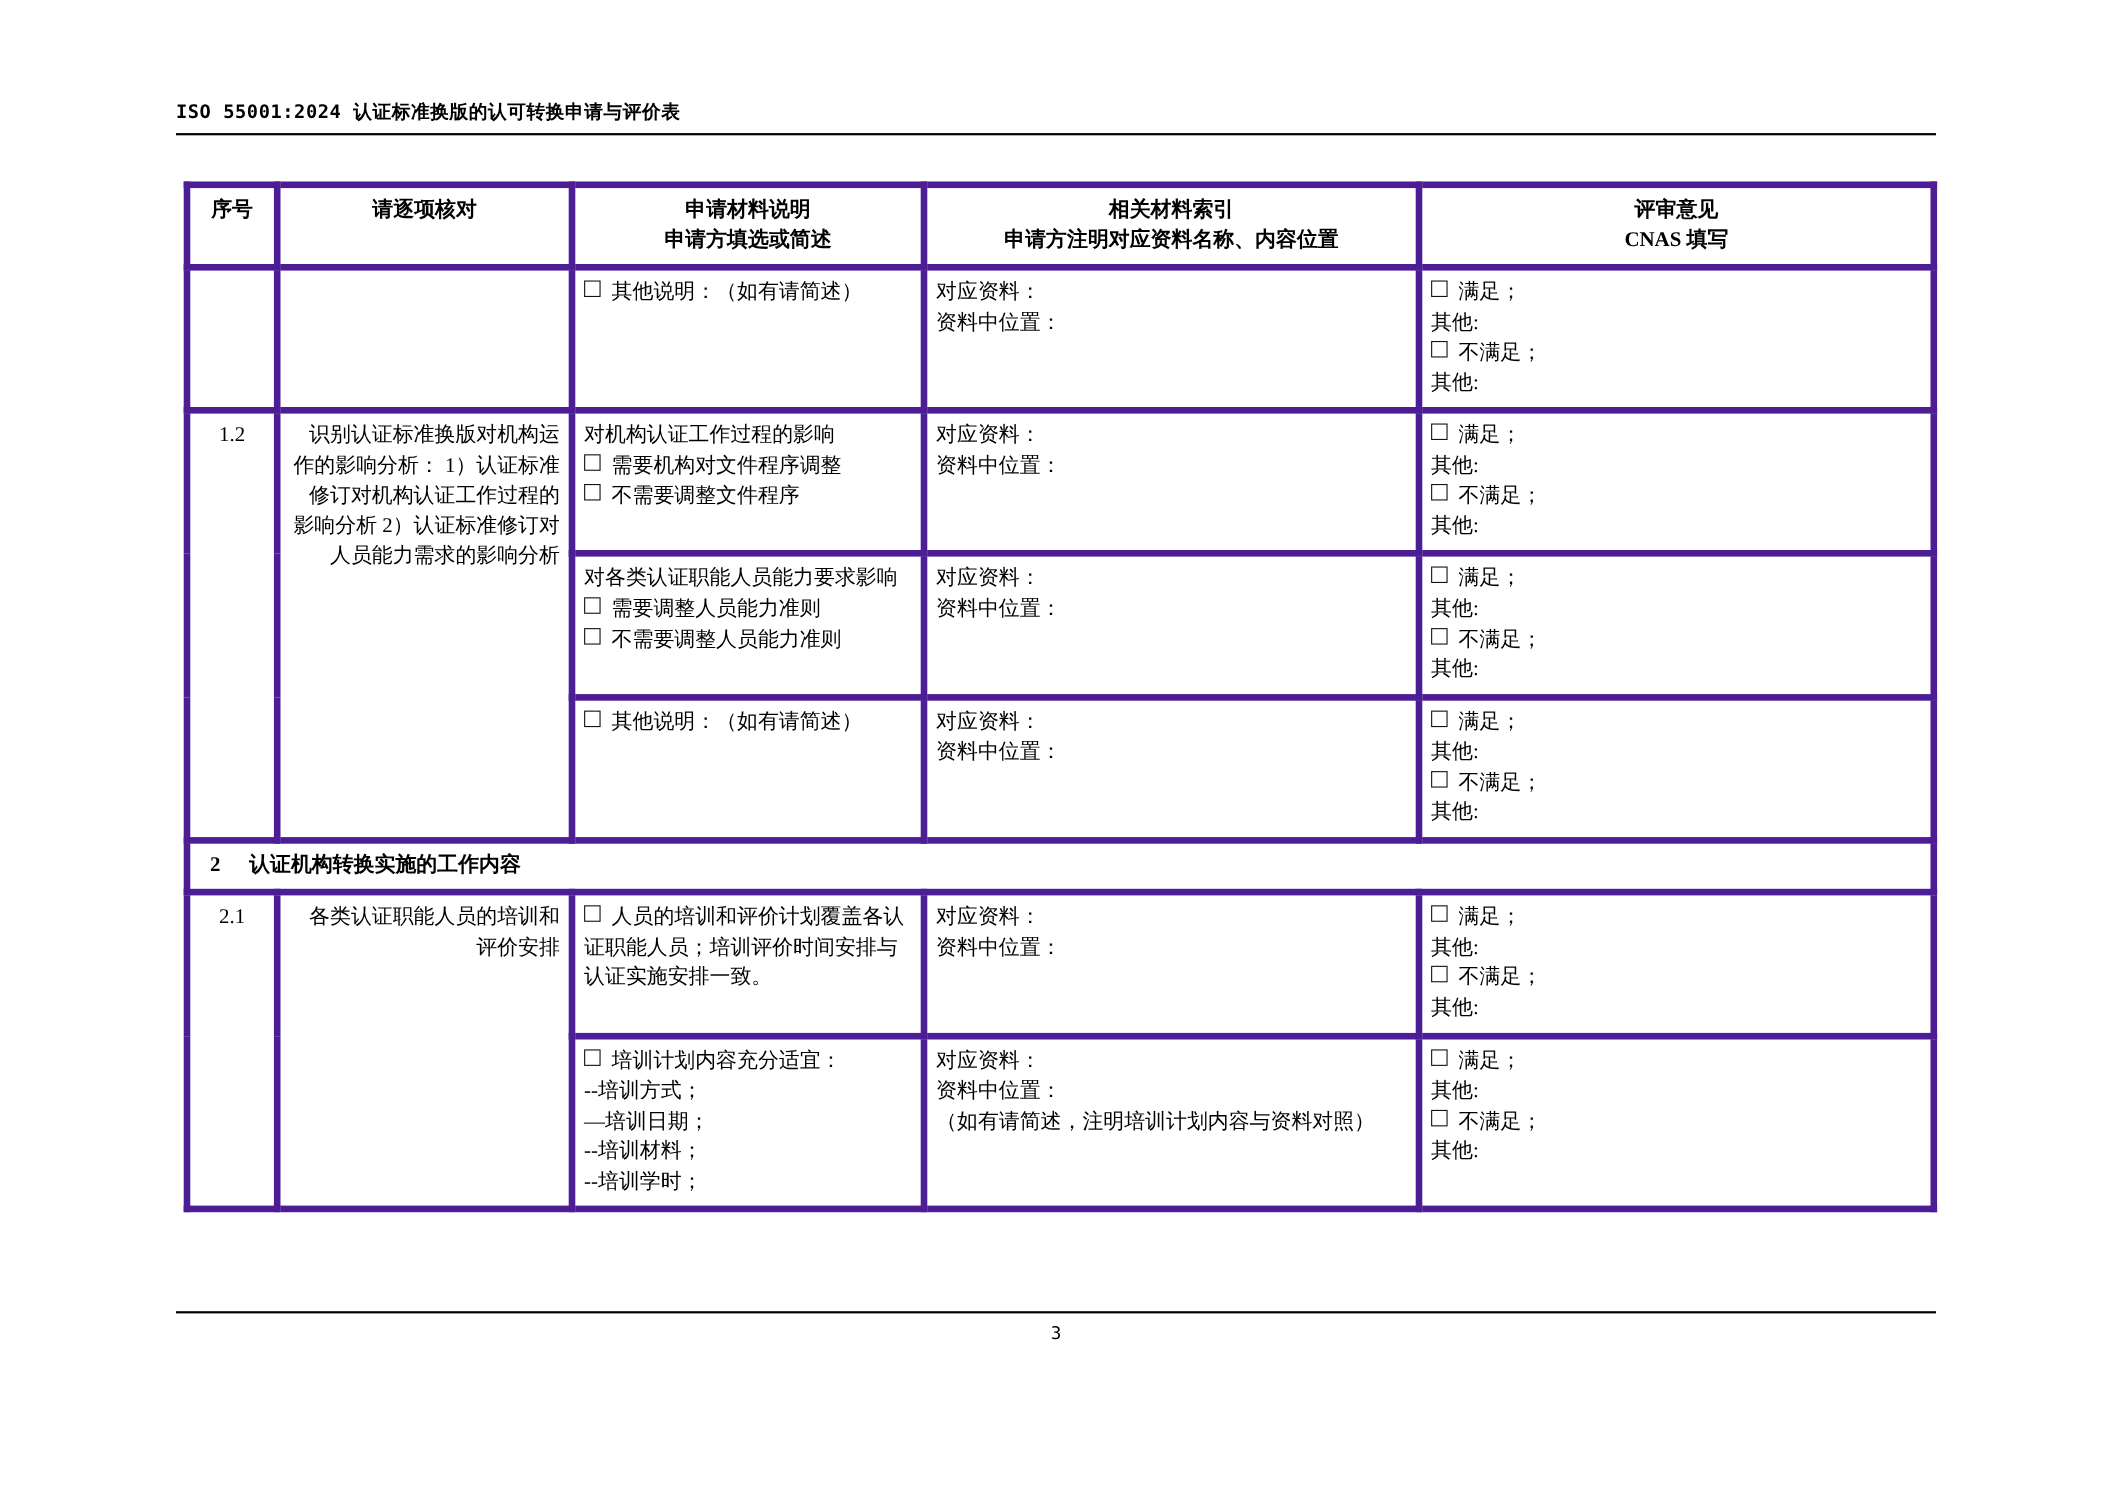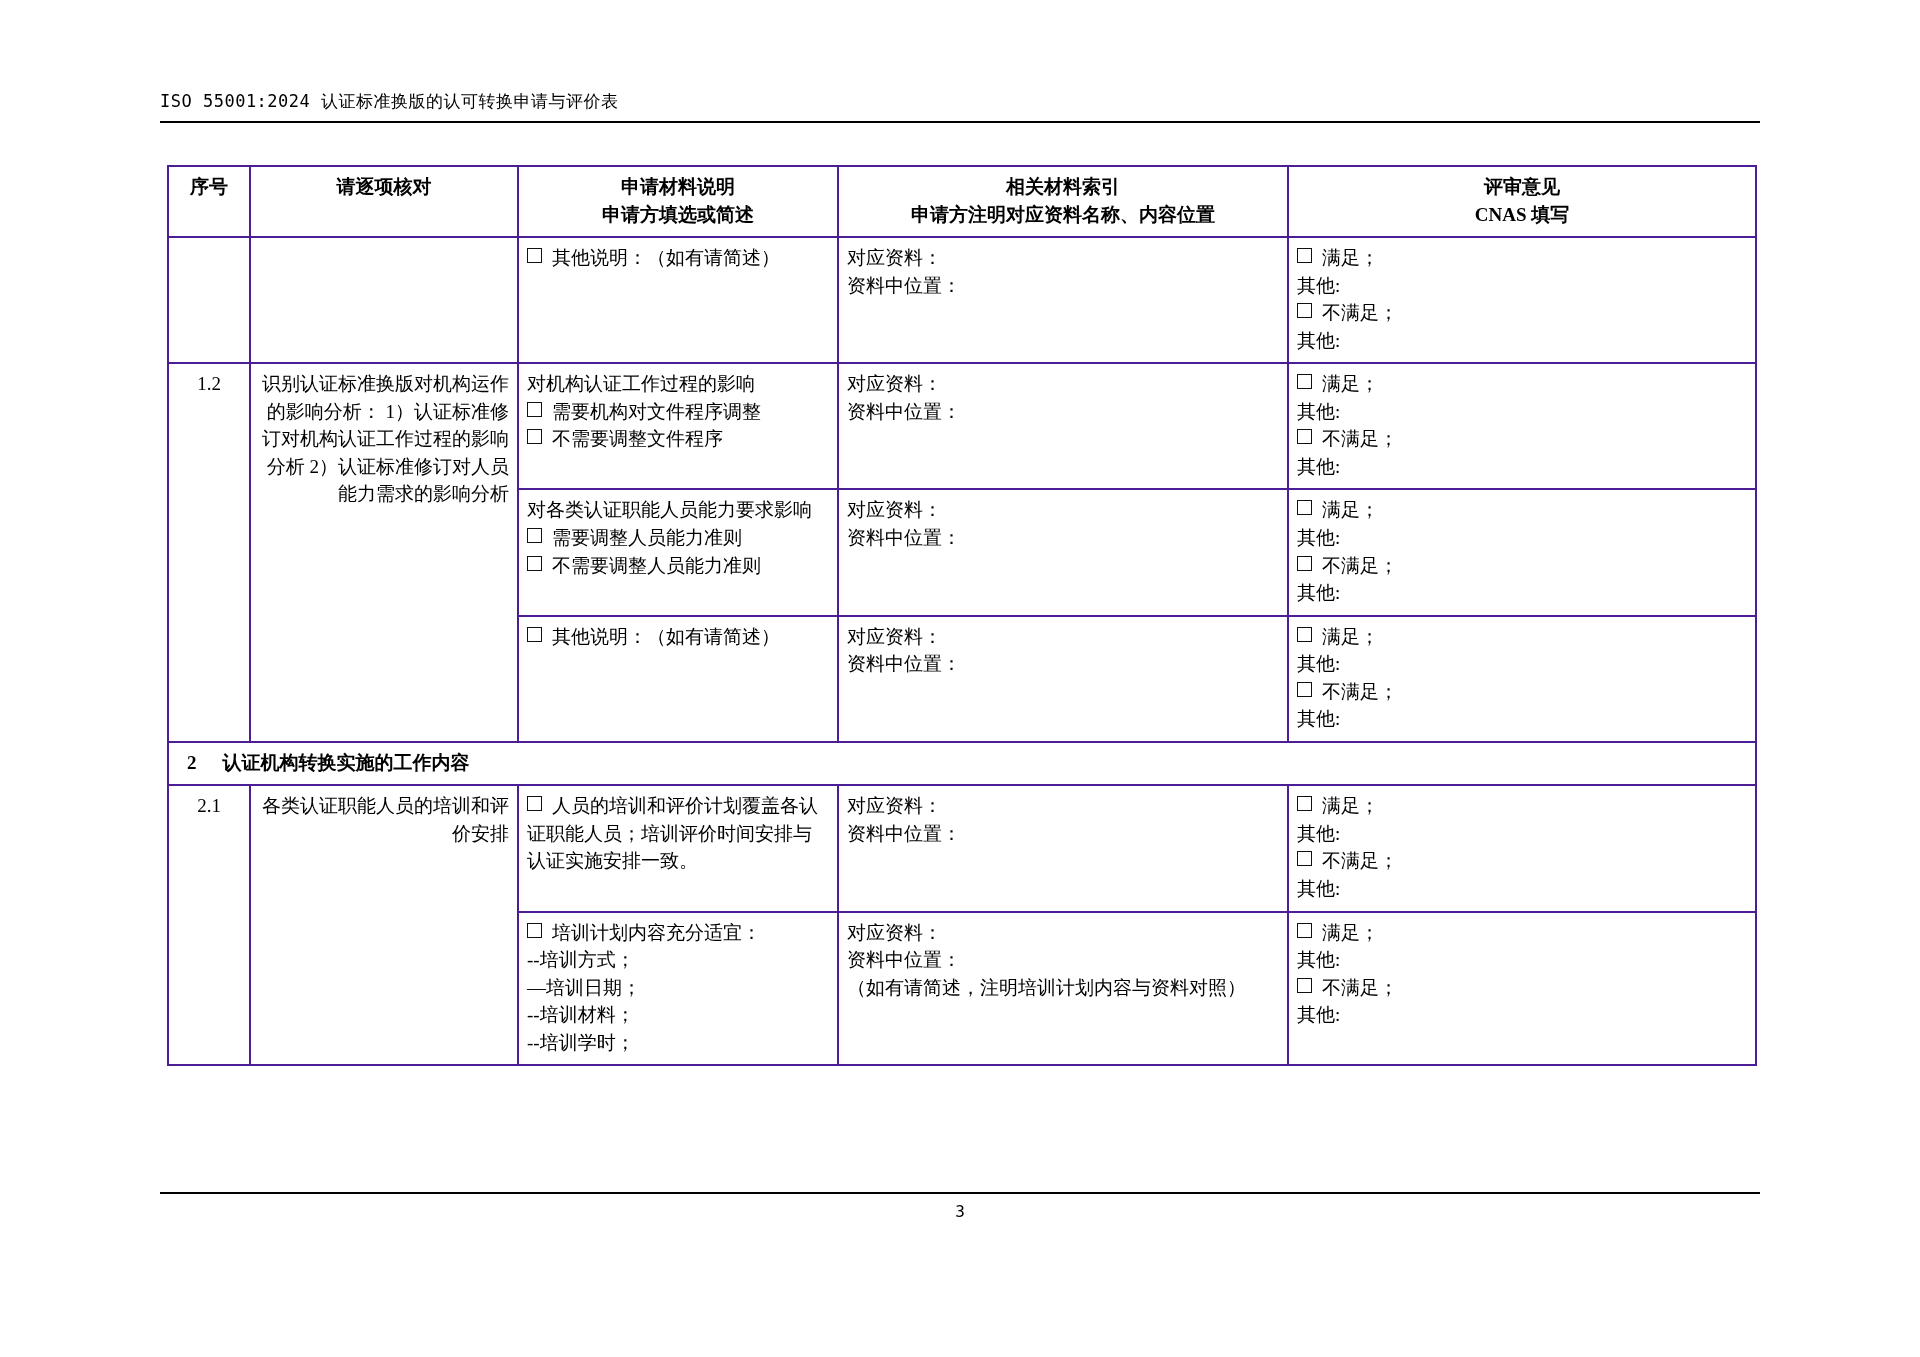--- a/index.html
+++ b/index.html
@@ -26,21 +26,21 @@
   
   .doc-header {
     position: absolute;
     left: 160px;
     top: 90px;
     width: 1600px;
   }
   .doc-header .header-text {
     font-family: "DejaVu Sans Mono", monospace;
     font-size: 17px;
-    font-weight: normal;
+    font-weight: bold;
     letter-spacing: 0.5px;
     padding-bottom: 8px;
     white-space: nowrap;
   }
   .doc-header .header-rule {
     border-bottom: 2px solid #000;
     width: 100%;
   }
 
   
@@ -63,21 +63,21 @@
     width: 1588px;
     z-index: 10;
   }
   table.main {
     border-collapse: collapse;
     table-layout: fixed;
     width: 1588px;
     background: transparent;
   }
   table.main td, table.main th {
-    border: 2px solid #4c1d95;
+    border: 6px solid #4c1d95;
     vertical-align: top;
     padding: 6px 8px 8px 8px;
     font-size: 19px;
     line-height: 1.45;
     background: transparent;
   }
   thead th {
     text-align: center;
     font-weight: bold;
     background: #eceef2;

